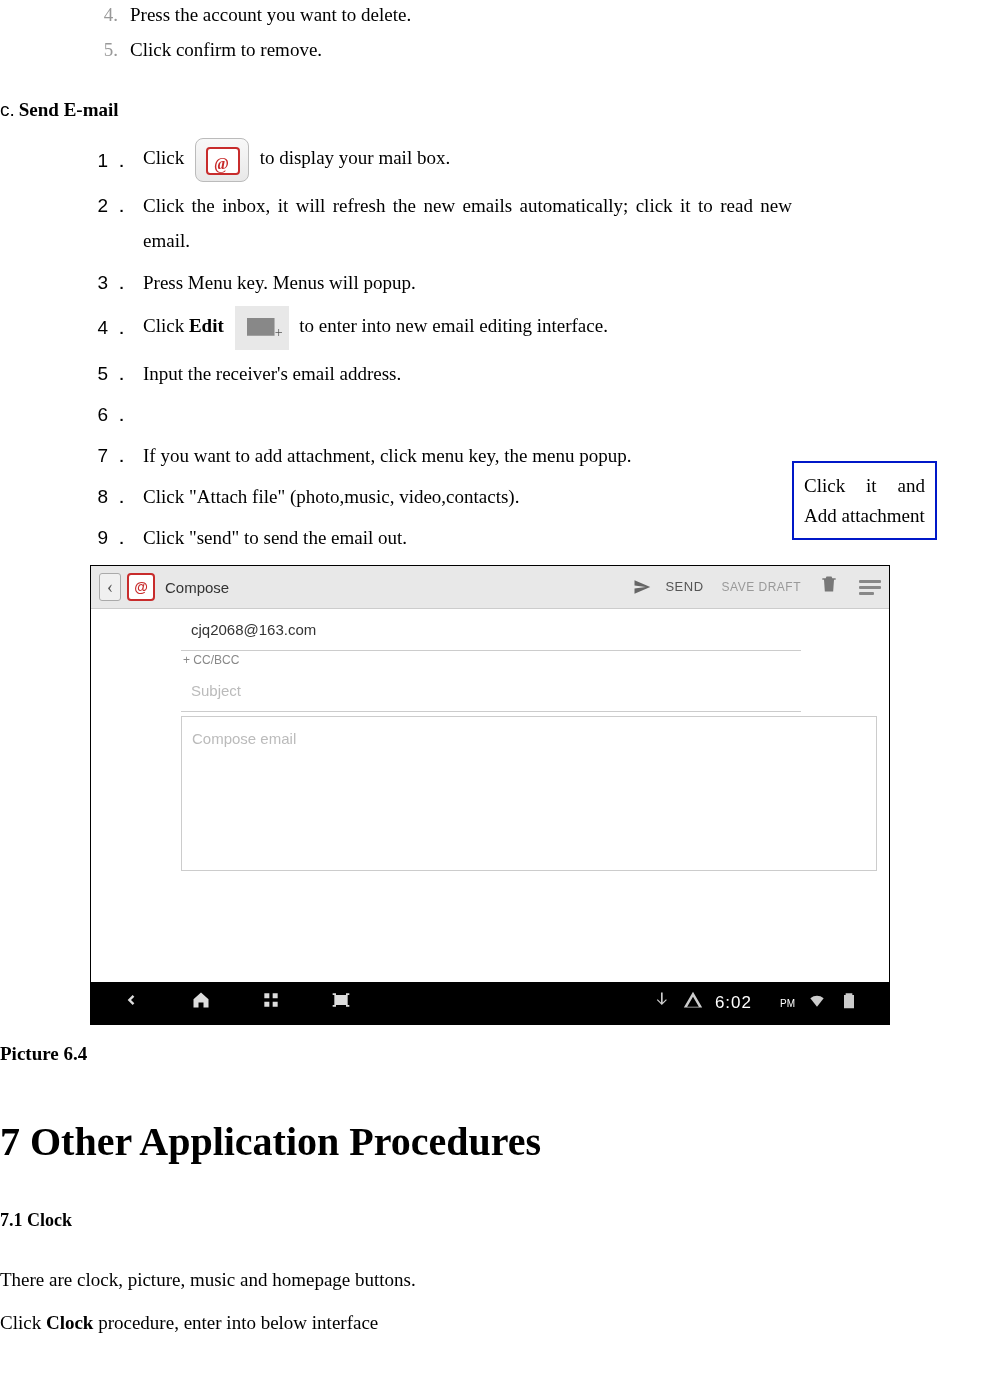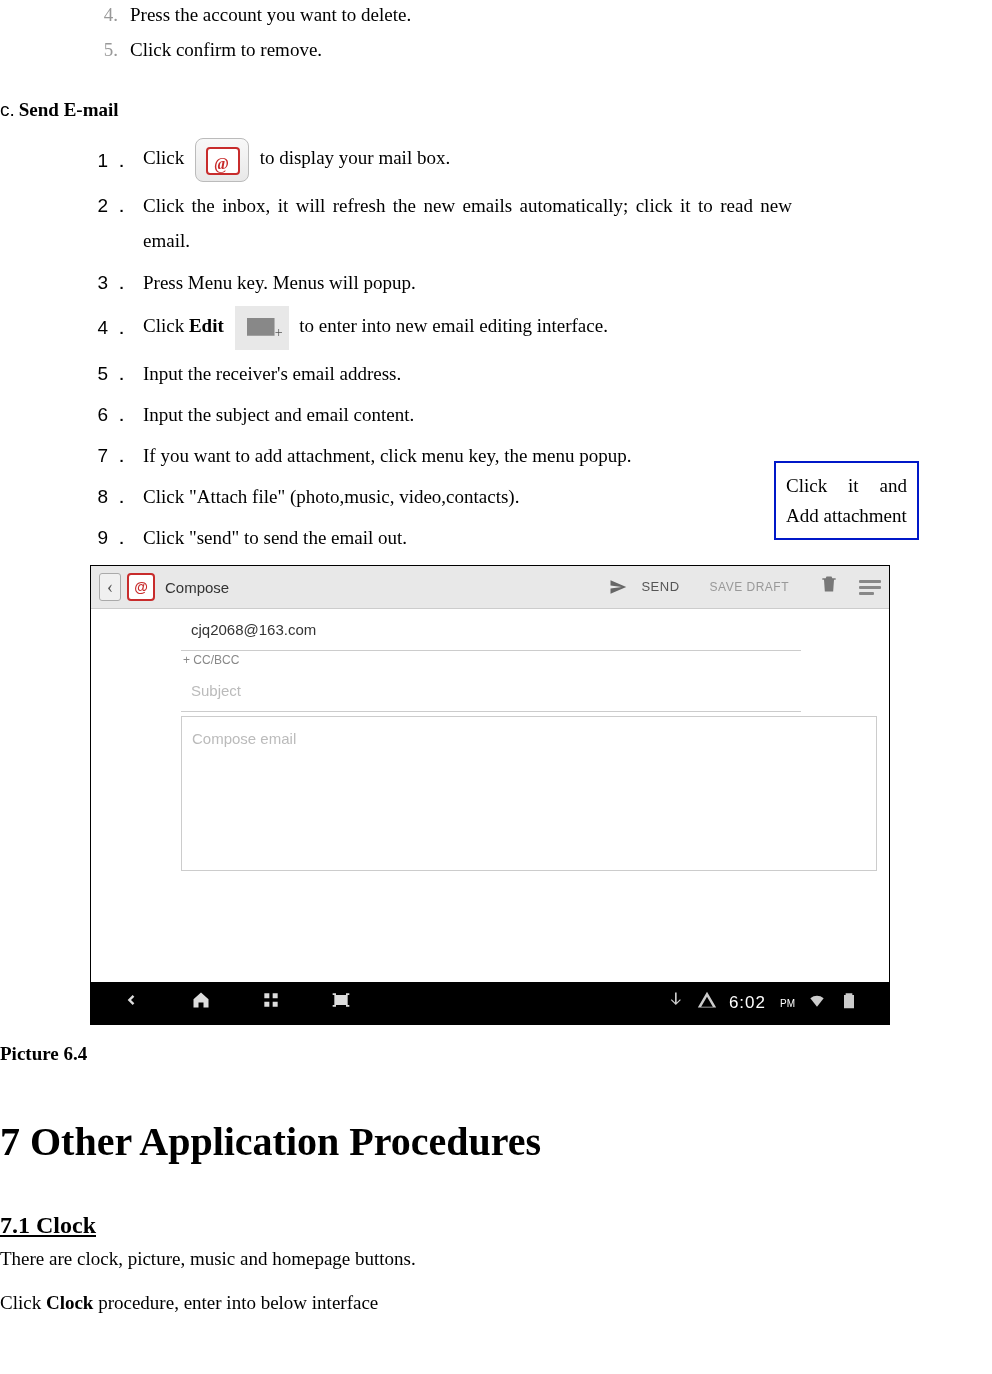--- a/index.html
+++ b/index.html
@@ -92,21 +92,21 @@
   .icon-edit::after {
     content: "+";
     position: absolute;
     right: 6px; bottom: 4px;
     font-size: 14px;
     color: #555;
   }
   .callout-wrap { position: relative; }
   .callout {
     position: absolute;
-    right: 73px;
+    right: 55px;
     top: -100px;
     width: 145px;
     border: 2px solid #0018c8;
     padding: 8px 10px;
     font-size: 19px;
     background: #fff;
     text-align: justify;
     line-height: 1.55;
   }
   .callout-line {
@@ -164,21 +164,21 @@
     display:flex; align-items:center; gap:14px;
     font-family: Arial, sans-serif;
     font-size:13px; color:#555;
     letter-spacing: 0.5px;
   }
   .send-btn svg { width:18px; height:18px; }
   .save-draft {
     font-family: Arial, sans-serif;
     font-size:12px; color:#999;
     letter-spacing: 0.5px;
-    margin: 0 24px;
+    margin: 0 12px;
   }
   .trash-btn svg { width: 20px; height: 20px; fill: #777; }
   .menu-btn {
     width: 22px;
     display:flex; flex-direction:column; gap:3px;
     margin-left: 14px;
   }
   .menu-btn span { display:block; height:3px; background:#888; border-radius:1px; }
   .menu-btn span:last-child { width: 70%; }
 
@@ -229,37 +229,37 @@
     display:flex;
     align-items:center;
     padding: 0 30px;
     color:#fff;
     font-family: Arial, sans-serif;
   }
   .nav-left { display:flex; gap: 50px; }
   .nav-spacer { flex:1; }
   .nav-right { display:flex; align-items:center; gap: 12px; font-size:14px; }
   .clock-text { letter-spacing: 1px; font-size: 17px; }
-  .clock-pm { font-size: 10px; margin-left:2px; }
+  .clock-pm { font-size: 10px; margin-left:16px; }
   .nav-ico svg { width:20px; height:20px; fill:#ddd; }
 
   .caption {
     text-align:left;
     font-weight:bold;
     margin-top: 14px;
   }
   .h1 {
     font-size: 40px;
     font-weight: bold;
     margin: 42px 0 34px 0;
   }
   .h2 {
-    font-size: 24px;
+    font-size: 18px;
     font-weight: bold;
-    text-decoration: underline;
+    margin-bottom: 30px;
   }
   .para { margin-bottom: 14px; }
 </style>
 </head>
 <body>
 
 <div class="page">
   <div class="ol-prev">
     <div class="li">
         <span class="num">4.</span>
@@ -306,21 +306,20 @@
       </span>
     </div>
     <div class="li">
       <span class="num">5</span>
         <span class="dot">．</span>
       <span class="txt">Input the receiver's email address.</span>
     </div>
     <div class="li">
       <span class="num">6</span>
         <span class="dot">．</span>
-      <span class="txt">Input the subject and email content.</span>
     </div>
     <div class="li">
       <span class="num">7</span>
         <span class="dot">．</span>
       <span class="txt">If you want to add attachment, click menu key, the menu popup.</span>
     </div>
     <div class="li">
       <span class="num">8</span>
         <span class="dot">．</span>
       <span class="txt">Click "Attach file" (photo,music, video,contacts).</span>

